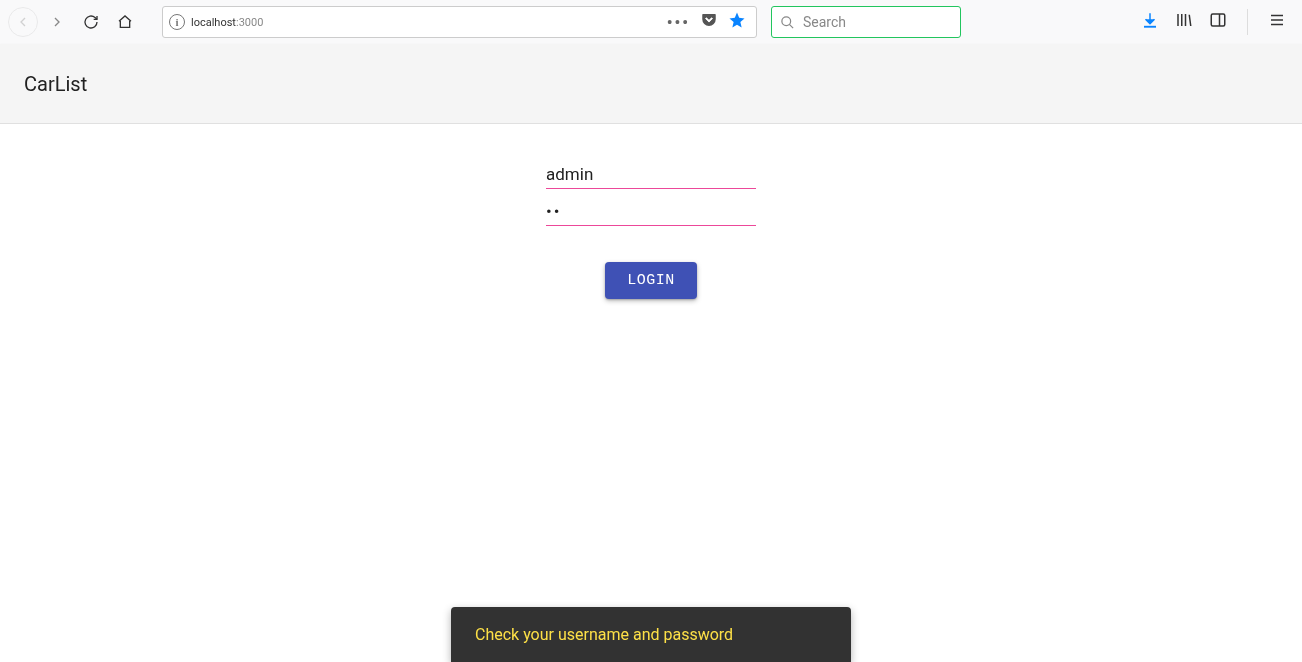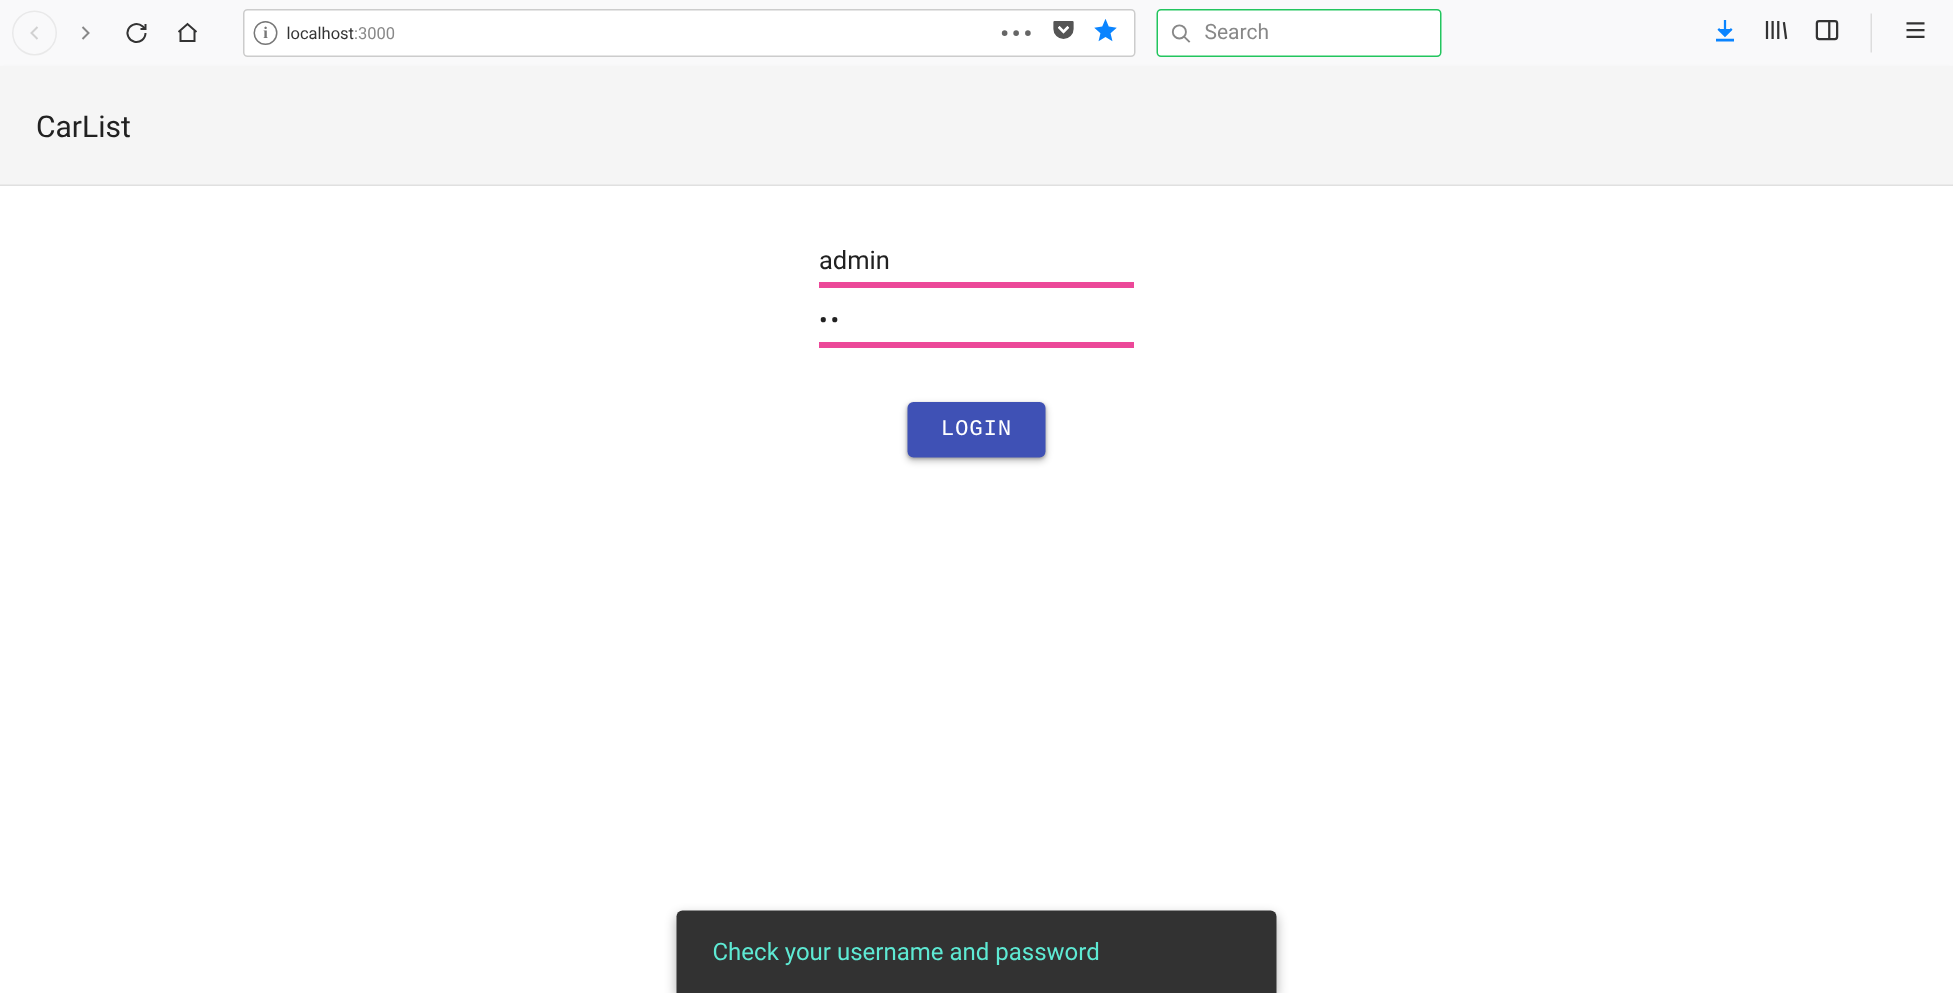--- a/index.html
+++ b/index.html
@@ -98,21 +98,21 @@
     }
 
     .input-wrap {
       width: 210px;
       margin-bottom: 6px;
       position: relative;
     }
     .text-input {
       width: 100%;
       border: none;
-      border-bottom: 4px solid #ec4899;
+      border-bottom: 1px solid #ec4899;
       background: transparent;
       font-size: 17px;
       padding: 6px 0 4px 0;
       outline: none;
       color: #212121;
       font-family: inherit;
     }
     .text-input[type="password"] {
       letter-spacing: 2px;
     }
@@ -131,21 +131,21 @@
       cursor: pointer;
       font-family: Liberation Mono, monospace;
     }
 
     .snackbar {
       position: absolute;
       bottom: 0;
       left: 50%;
       transform: translateX(-50%);
       background: #323232;
-      color: #5eead4;
+      color: #fde047;
       padding: 18px 24px;
       font-size: 16px;
       border-radius: 4px 4px 0 0;
       min-width: 400px;
       text-align: left;
       box-shadow: 0 3px 8px rgba(0,0,0,0.3);
     }
   </style>
 </head>
 <body>

